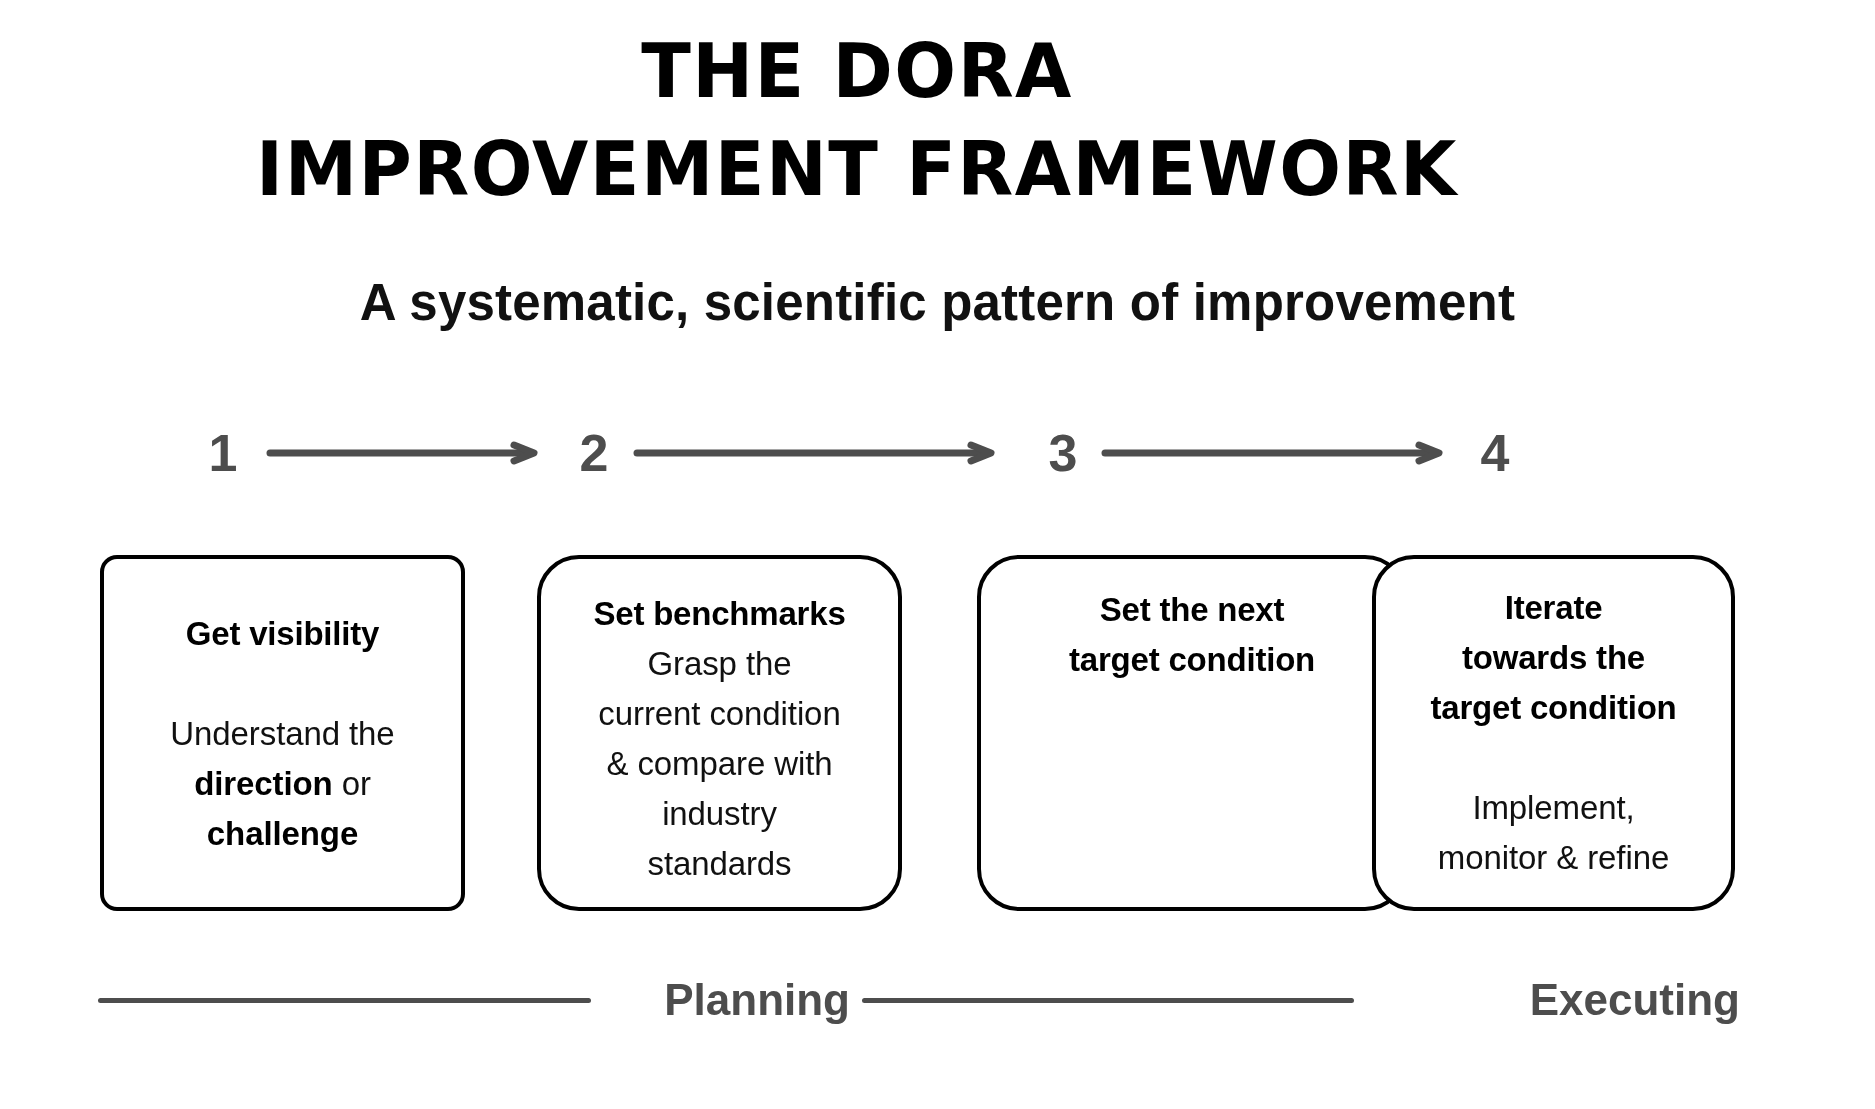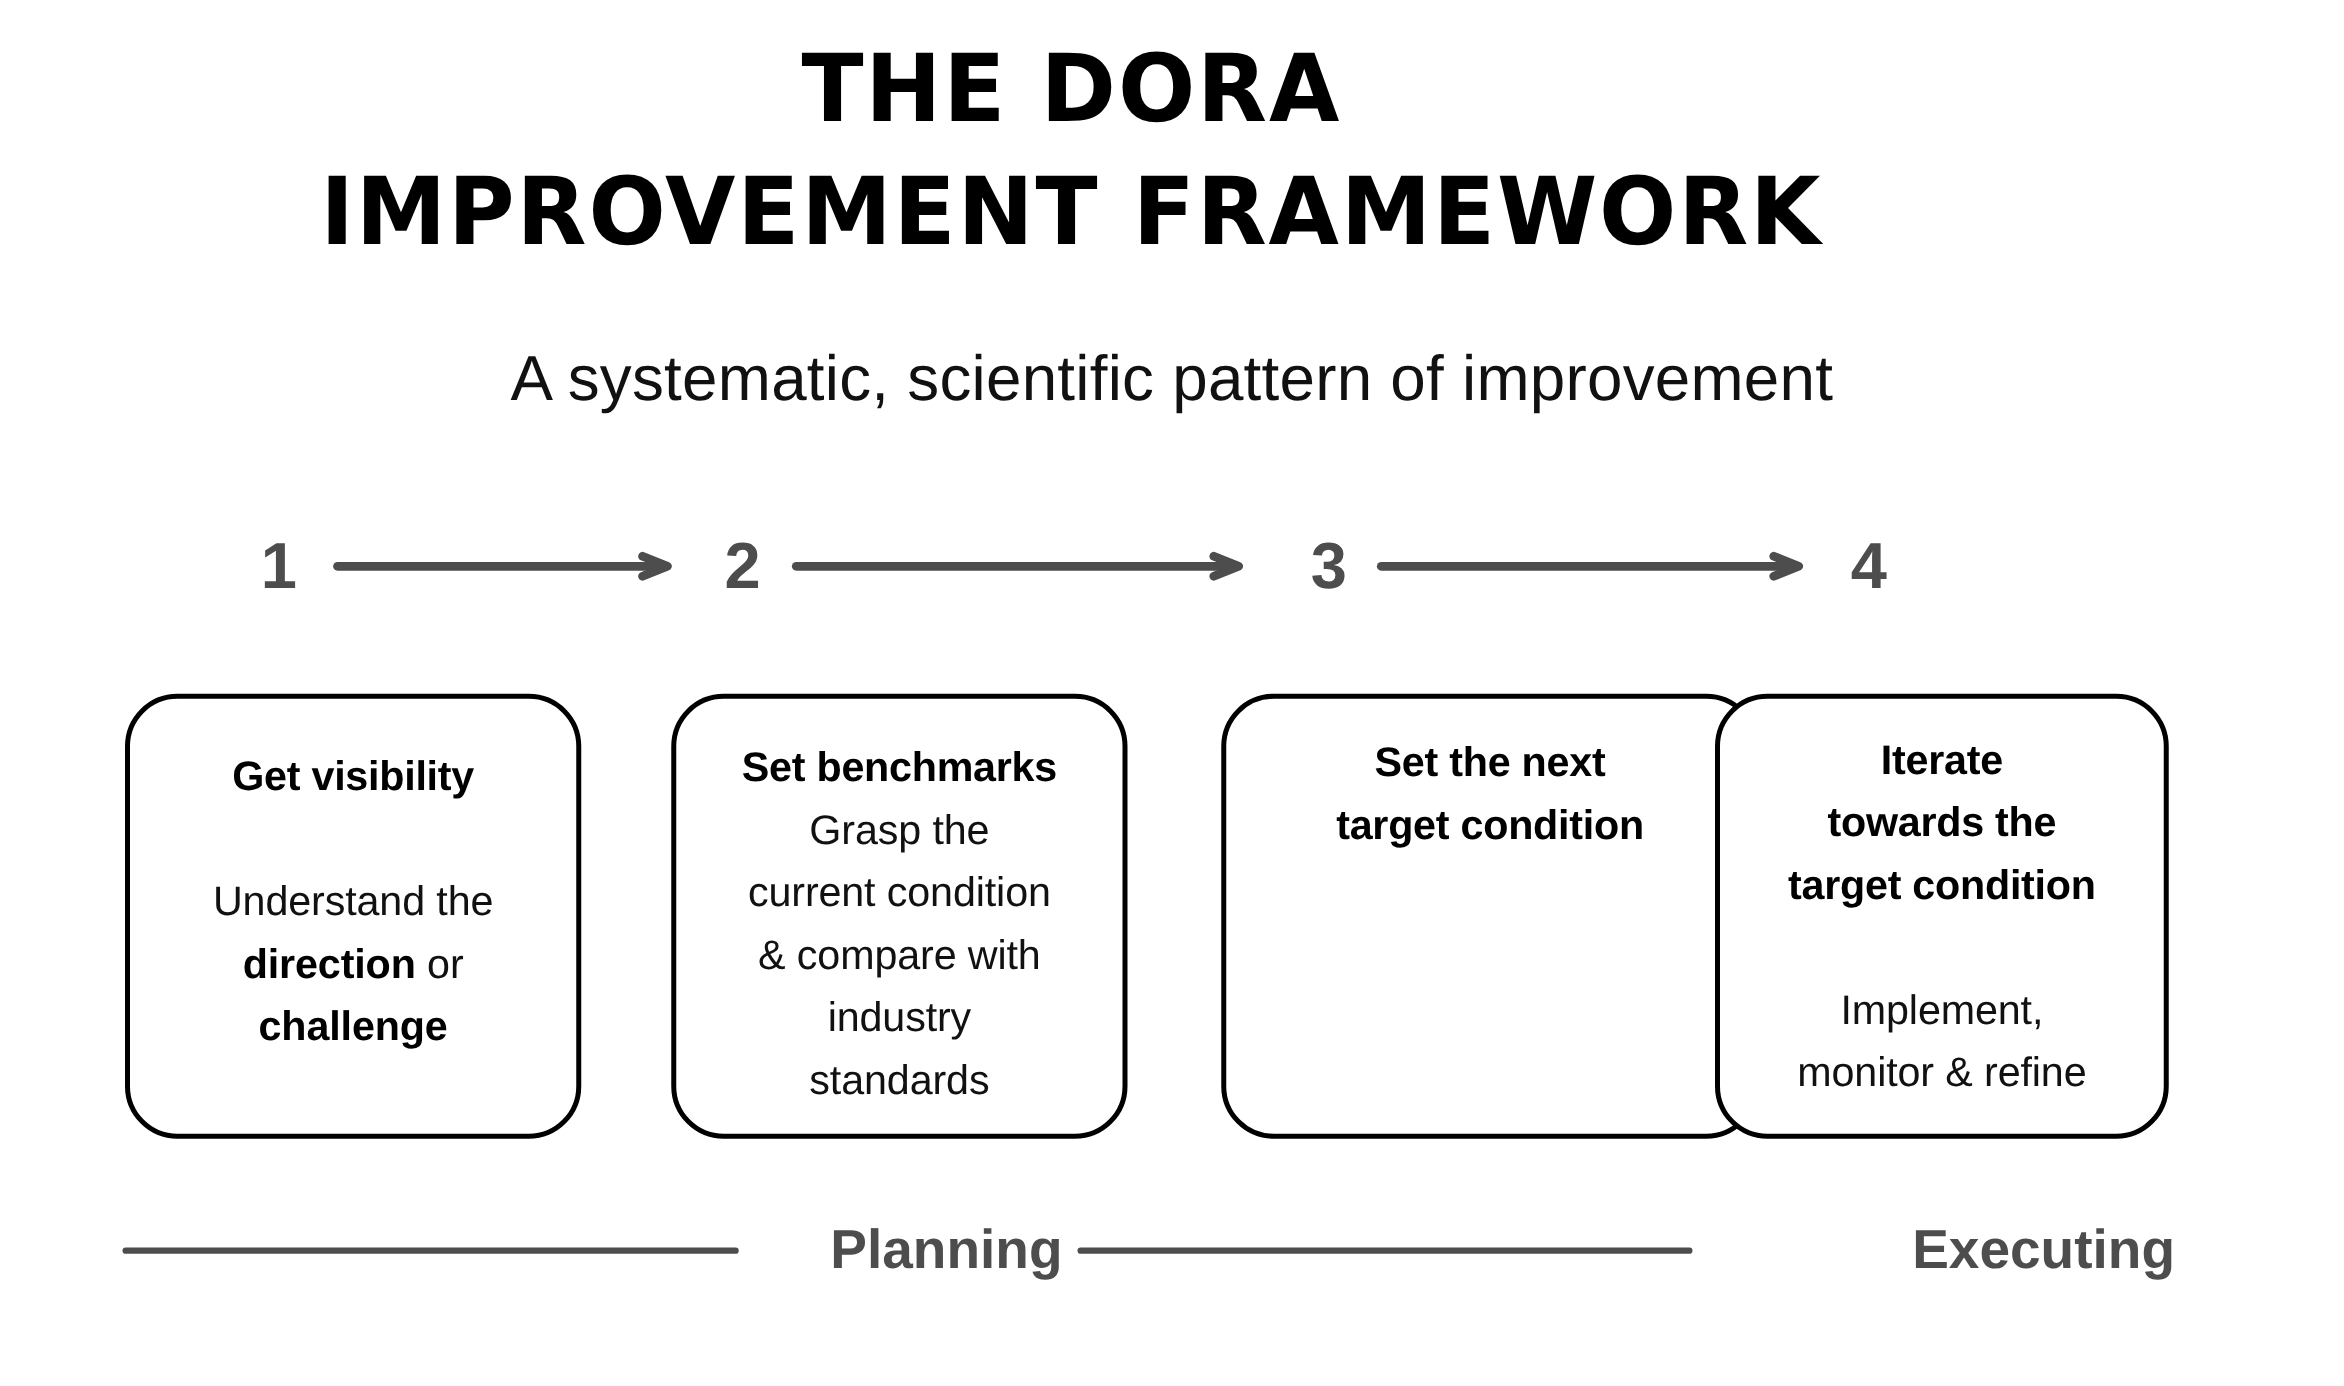--- a/index.html
+++ b/index.html
@@ -37,21 +37,21 @@
     text-transform: uppercase;
     transform: scaleX(0.97);
   }
   .subtitle {
     position: absolute;
     left: 0;
     top: 273px;
     width: 1875px;
     text-align: center;
     font-family: "Liberation Sans", sans-serif;
-    font-weight: 400;
+    font-weight: 700;
     font-size: 51px;
     line-height: 60px;
     color: #111111;
     letter-spacing: 0.2px;
   }
 
   
   .steps-strip {
     position: absolute;
     left: 100px;
@@ -101,21 +101,21 @@
     border-radius: 42px;
     background: #ffffff;
     box-sizing: border-box;
     display: flex;
     flex-direction: column;
     align-items: center;
     justify-content: flex-start;
     padding: 26px 16px 18px 16px;
     text-align: center;
   }
-  .card-1 { left: 100px;  width: 365px; padding-top: 37px; }
+  .card-1 { left: 100px;  width: 365px; padding-top: 50px; border-radius: 17px; }
   .card-2 { left: 537px;  width: 365px; padding-top: 36px; justify-content: flex-end; }
   .card-3 { left: 977px;  width: 430px; padding-top: 26px; }
   .card-4 { left: 1372px; width: 363px; padding-top: 24px; }
 
   .card-heading {
     font-family: "Liberation Sans", sans-serif;
     font-weight: 700;
     font-size: 33px;
     line-height: 50px;
     color: #000000;

